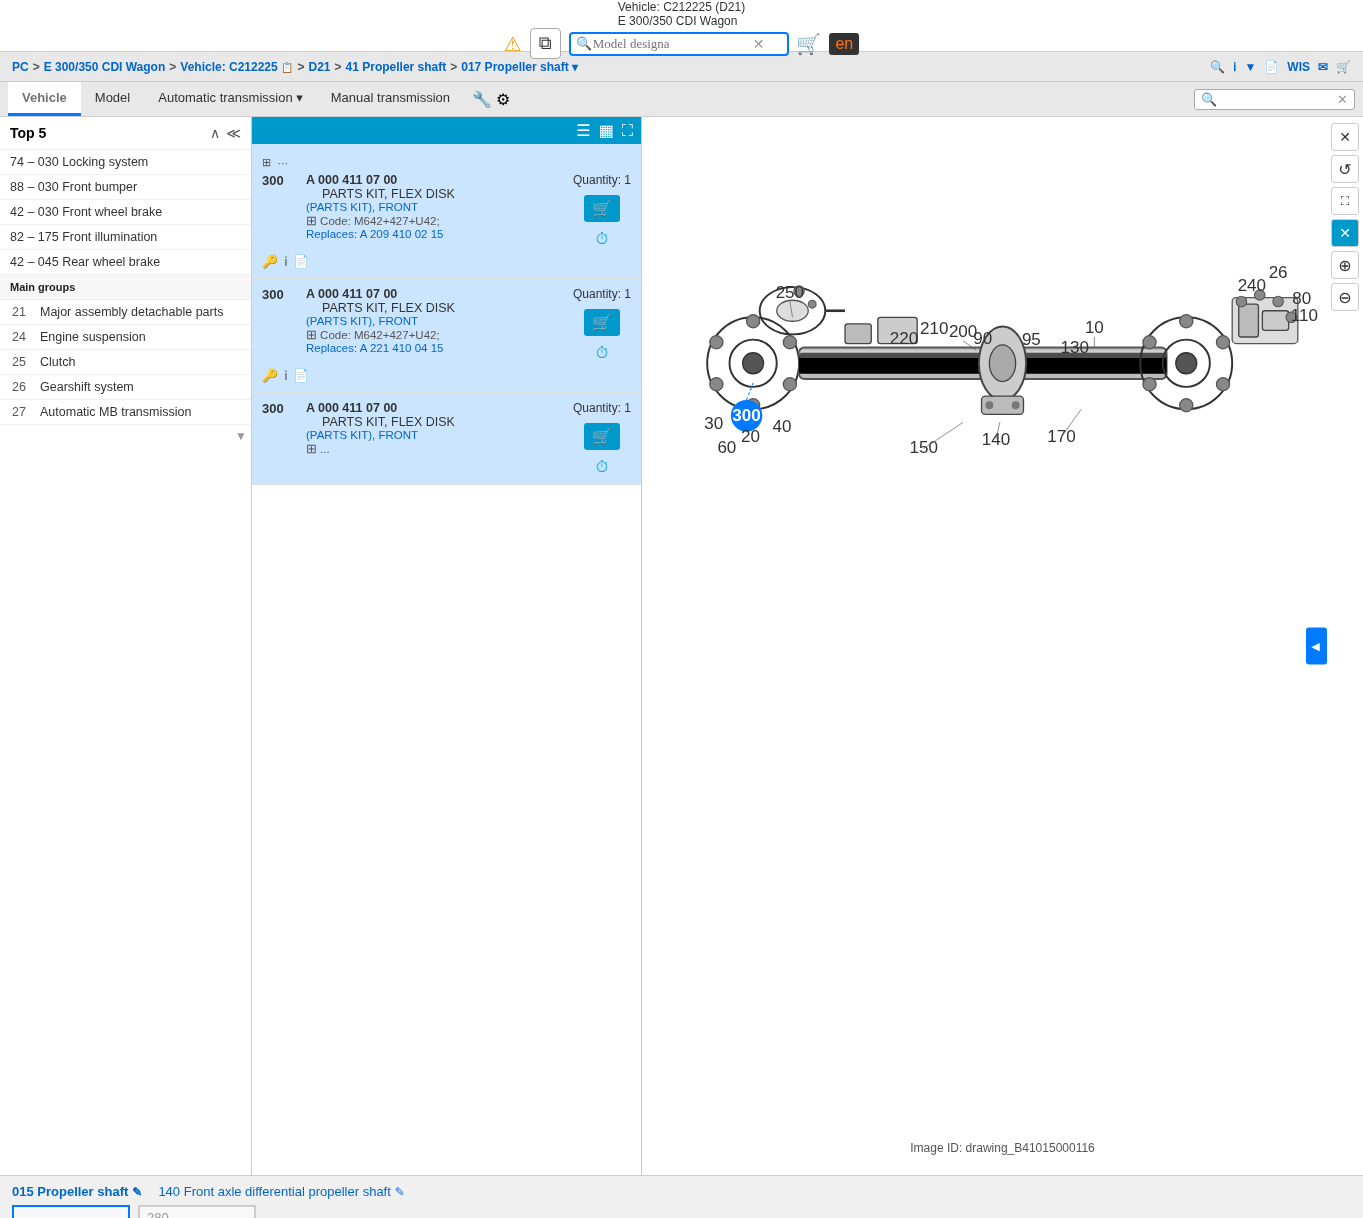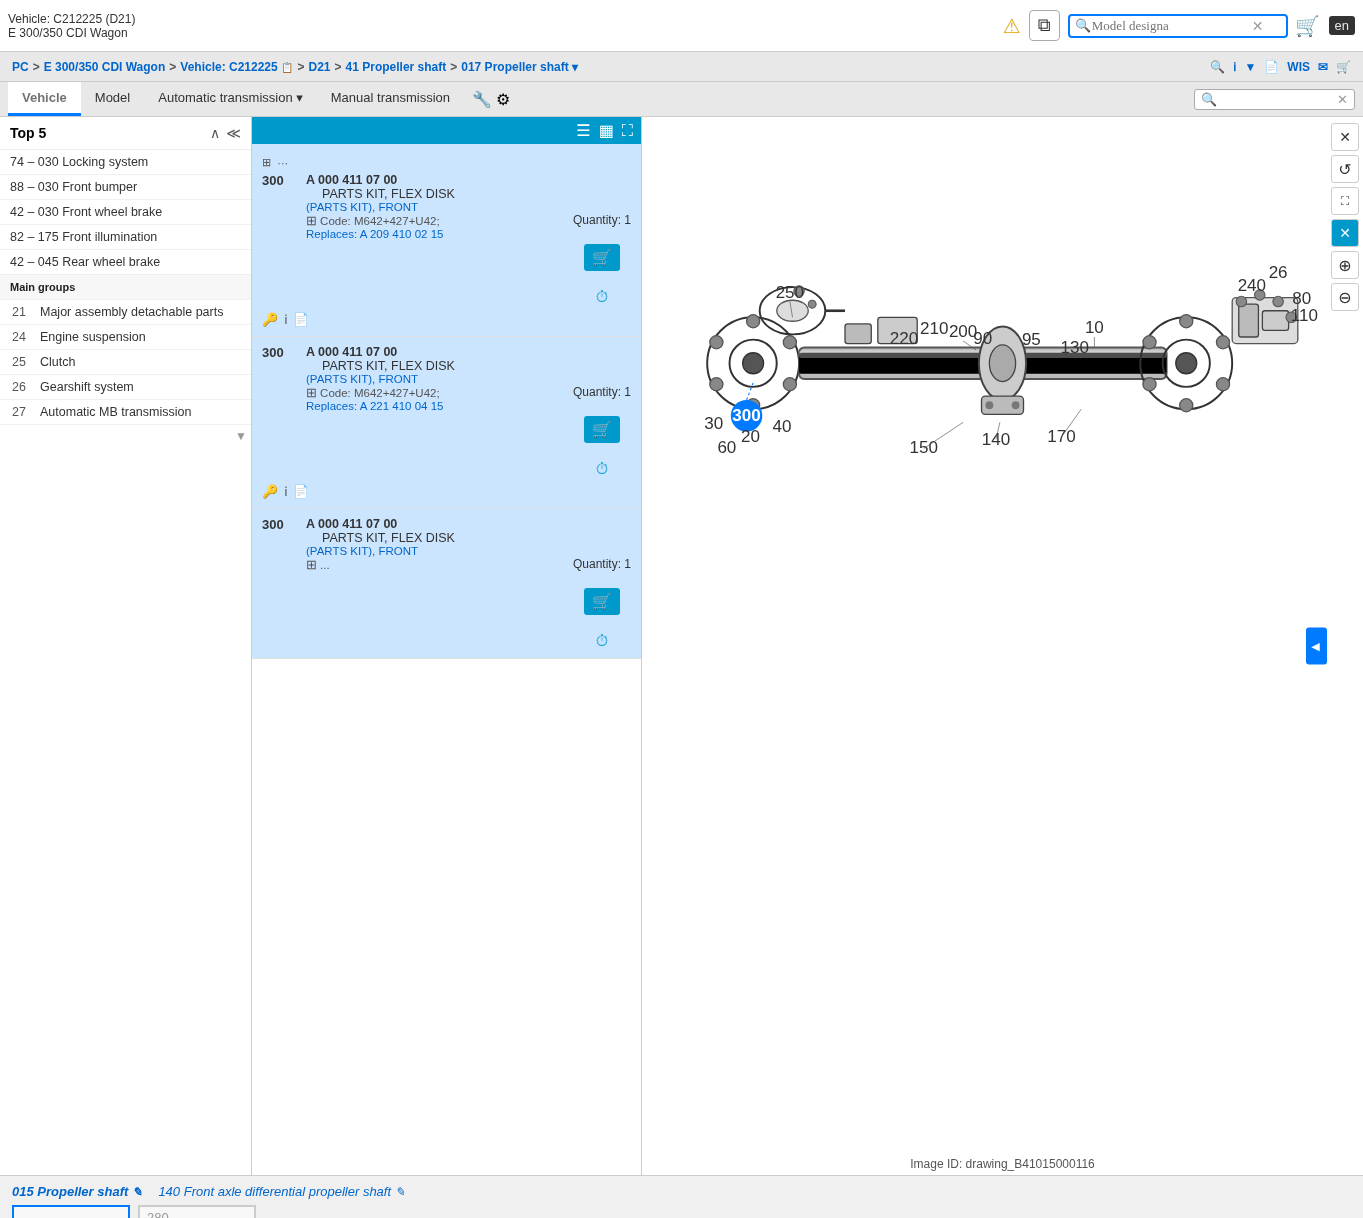--- a/index.html
+++ b/index.html
@@ -7,20 +7,21 @@
 
     
     .top-bar {
       background: #fff;
       border-bottom: 1px solid #ccc;
       padding: 0 8px;
       display: flex;
       align-items: center;
       justify-content: space-between;
       height: 52px;
+      flex-direction: column;
     }
     .top-bar-left { display: flex; flex-direction: column; }
     .top-bar-vehicle { font-size: 12px; color: #333; }
     .top-bar-model { font-size: 12px; color: #333; }
     .top-bar-right { display: flex; align-items: center; gap: 8px; }
     .warning-icon { color: #e6a000; font-size: 20px; cursor: pointer; }
     .copy-btn {
       background: #fff;
       border: 1px solid #aaa;
       border-radius: 4px;
@@ -43,24 +44,24 @@
       outline: none;
       font-size: 13px;
       width: 160px;
       color: #999;
       font-family: Liberation Serif, serif;
     }
     .search-bar-top .clear-icon { color: #999; cursor: pointer; font-size: 14px; }
     .cart-icon { font-size: 20px; color: #333; cursor: pointer; }
     .lang-badge {
       background: #333;
-      color: #e5e5e5;
+      color: #f97316;
       padding: 2px 6px;
       border-radius: 3px;
-      font-size: 13px;
+      font-size: 16px;
     }
 
     
     .breadcrumb {
       background: #e8e8e8;
       padding: 6px 12px;
       display: flex;
       align-items: center;
       gap: 4px;
       border-bottom: 1px solid #ccc;
@@ -191,21 +192,21 @@
     }
     .part-item.highlighted { background: #cce5ff; }
     .part-item-row1 { display: flex; align-items: flex-start; gap: 8px; }
     .part-num { font-weight: bold; min-width: 36px; color: #333; font-size: 13px; }
     .part-details { flex: 1; }
     .part-code { font-size: 12.5px; color: #333; font-weight: bold; }
     .part-name { font-size: 12.5px; color: #333; margin-left: 16px; }
     .part-sub { font-size: 11.5px; color: #0066cc; cursor: pointer; }
     .part-grid-code { font-size: 11.5px; color: #555; }
     .part-replaces { font-size: 11.5px; color: #0066cc; cursor: pointer; }
-    .part-qty { display: flex; flex-direction: column; align-items: center; gap: 17px; margin-top: 40px; }
+    .part-qty { display: flex; flex-direction: column; align-items: center; gap: 8px; }
     .qty-label { font-size: 12px; color: #333; }
     .add-cart-btn {
       background: #0099cc;
       border: none;
       border-radius: 3px;
       padding: 4px 8px;
       cursor: pointer;
       color: #fff;
       font-size: 16px;
     }
@@ -247,35 +248,35 @@
     }
     .img-tool-btn.active { background: #0099cc; color: #fff; }
     .diagram-area {
       flex: 1;
       position: relative;
       overflow: hidden;
       padding: 10px;
     }
     .image-id-label {
       position: absolute;
-      bottom: 4px;
+      bottom: 20px;
       left: 50%;
       transform: translateX(-50%);
       font-size: 12px;
       color: #555;
     }
 
     
     .bottom-area {
       background: #f0f0f0;
       border-top: 1px solid #ccc;
       padding: 8px 12px;
     }
     .thumb-tabs { display: flex; gap: 16px; margin-bottom: 6px; }
-    .thumb-tab { font-size: 12px; color: #0066cc; cursor: pointer; display: flex; align-items: center; gap: 4px; font-style: italic; }
+    .thumb-tab { font-size: 12px; color: #0066cc; cursor: pointer; display: flex; align-items: center; gap: 4px; }
     .thumb-tab.active { font-weight: bold; }
     .thumb-tab .edit-icon { font-size: 12px; color: #0066cc; }
     .thumb-list { display: flex; gap: 8px; }
     .thumb-item {
       border: 2px solid #ccc;
       background: #fff;
       width: 118px;
       height: 80px;
       cursor: pointer;
       display: flex;

